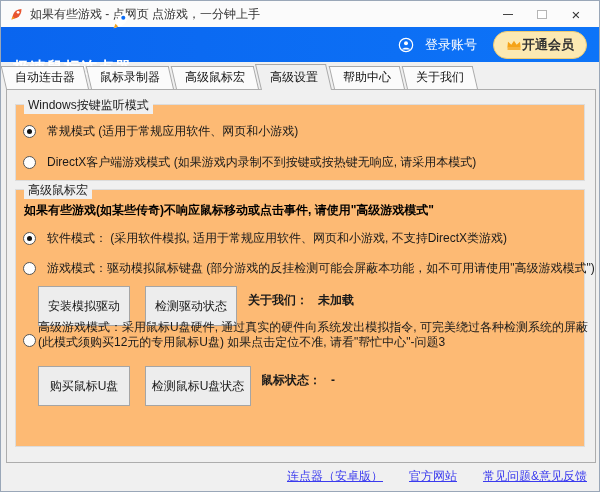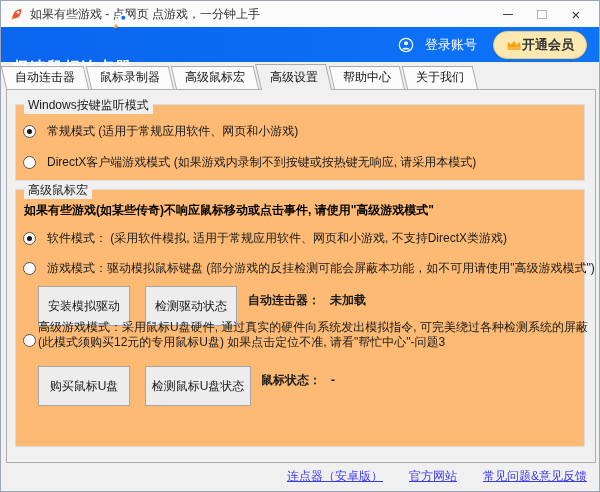--- a/index.html
+++ b/index.html
@@ -160,21 +160,21 @@
       </div>
 
       <div class="radio-row" style="left:7px; top:70px;">
         <span class="radio"></span>
         <span>游戏模式：驱动模拟鼠标键盘  (部分游戏的反挂检测可能会屏蔽本功能，如不可用请使用"高级游戏模式")</span>
       </div>
 
       <button class="btn" style="left:22px; top:96px; width:92px;">安装模拟驱动</button>
       <button class="btn" style="left:129px; top:96px; width:92px;">检测驱动状态</button>
       <div class="status" style="left:232px; top:102px;">
-        <span>自动连击器：</span><span class="val">未加载</span>
+        <span>关于我们：</span><span class="val">未加载</span>
       </div>
 
       <div class="radio-row" style="left:7px; top:144px;">
         <span class="radio"></span>
       </div>
       <div class="two-line">
         <div>高级游戏模式：采用鼠标U盘硬件, 通过真实的硬件向系统发出模拟指令, 可完美绕过各种检测系统的屏蔽</div>
         <div>(此模式须购买12元的专用鼠标U盘)   如果点击定位不准, 请看"帮忙中心"-问题3</div>
       </div>
 

